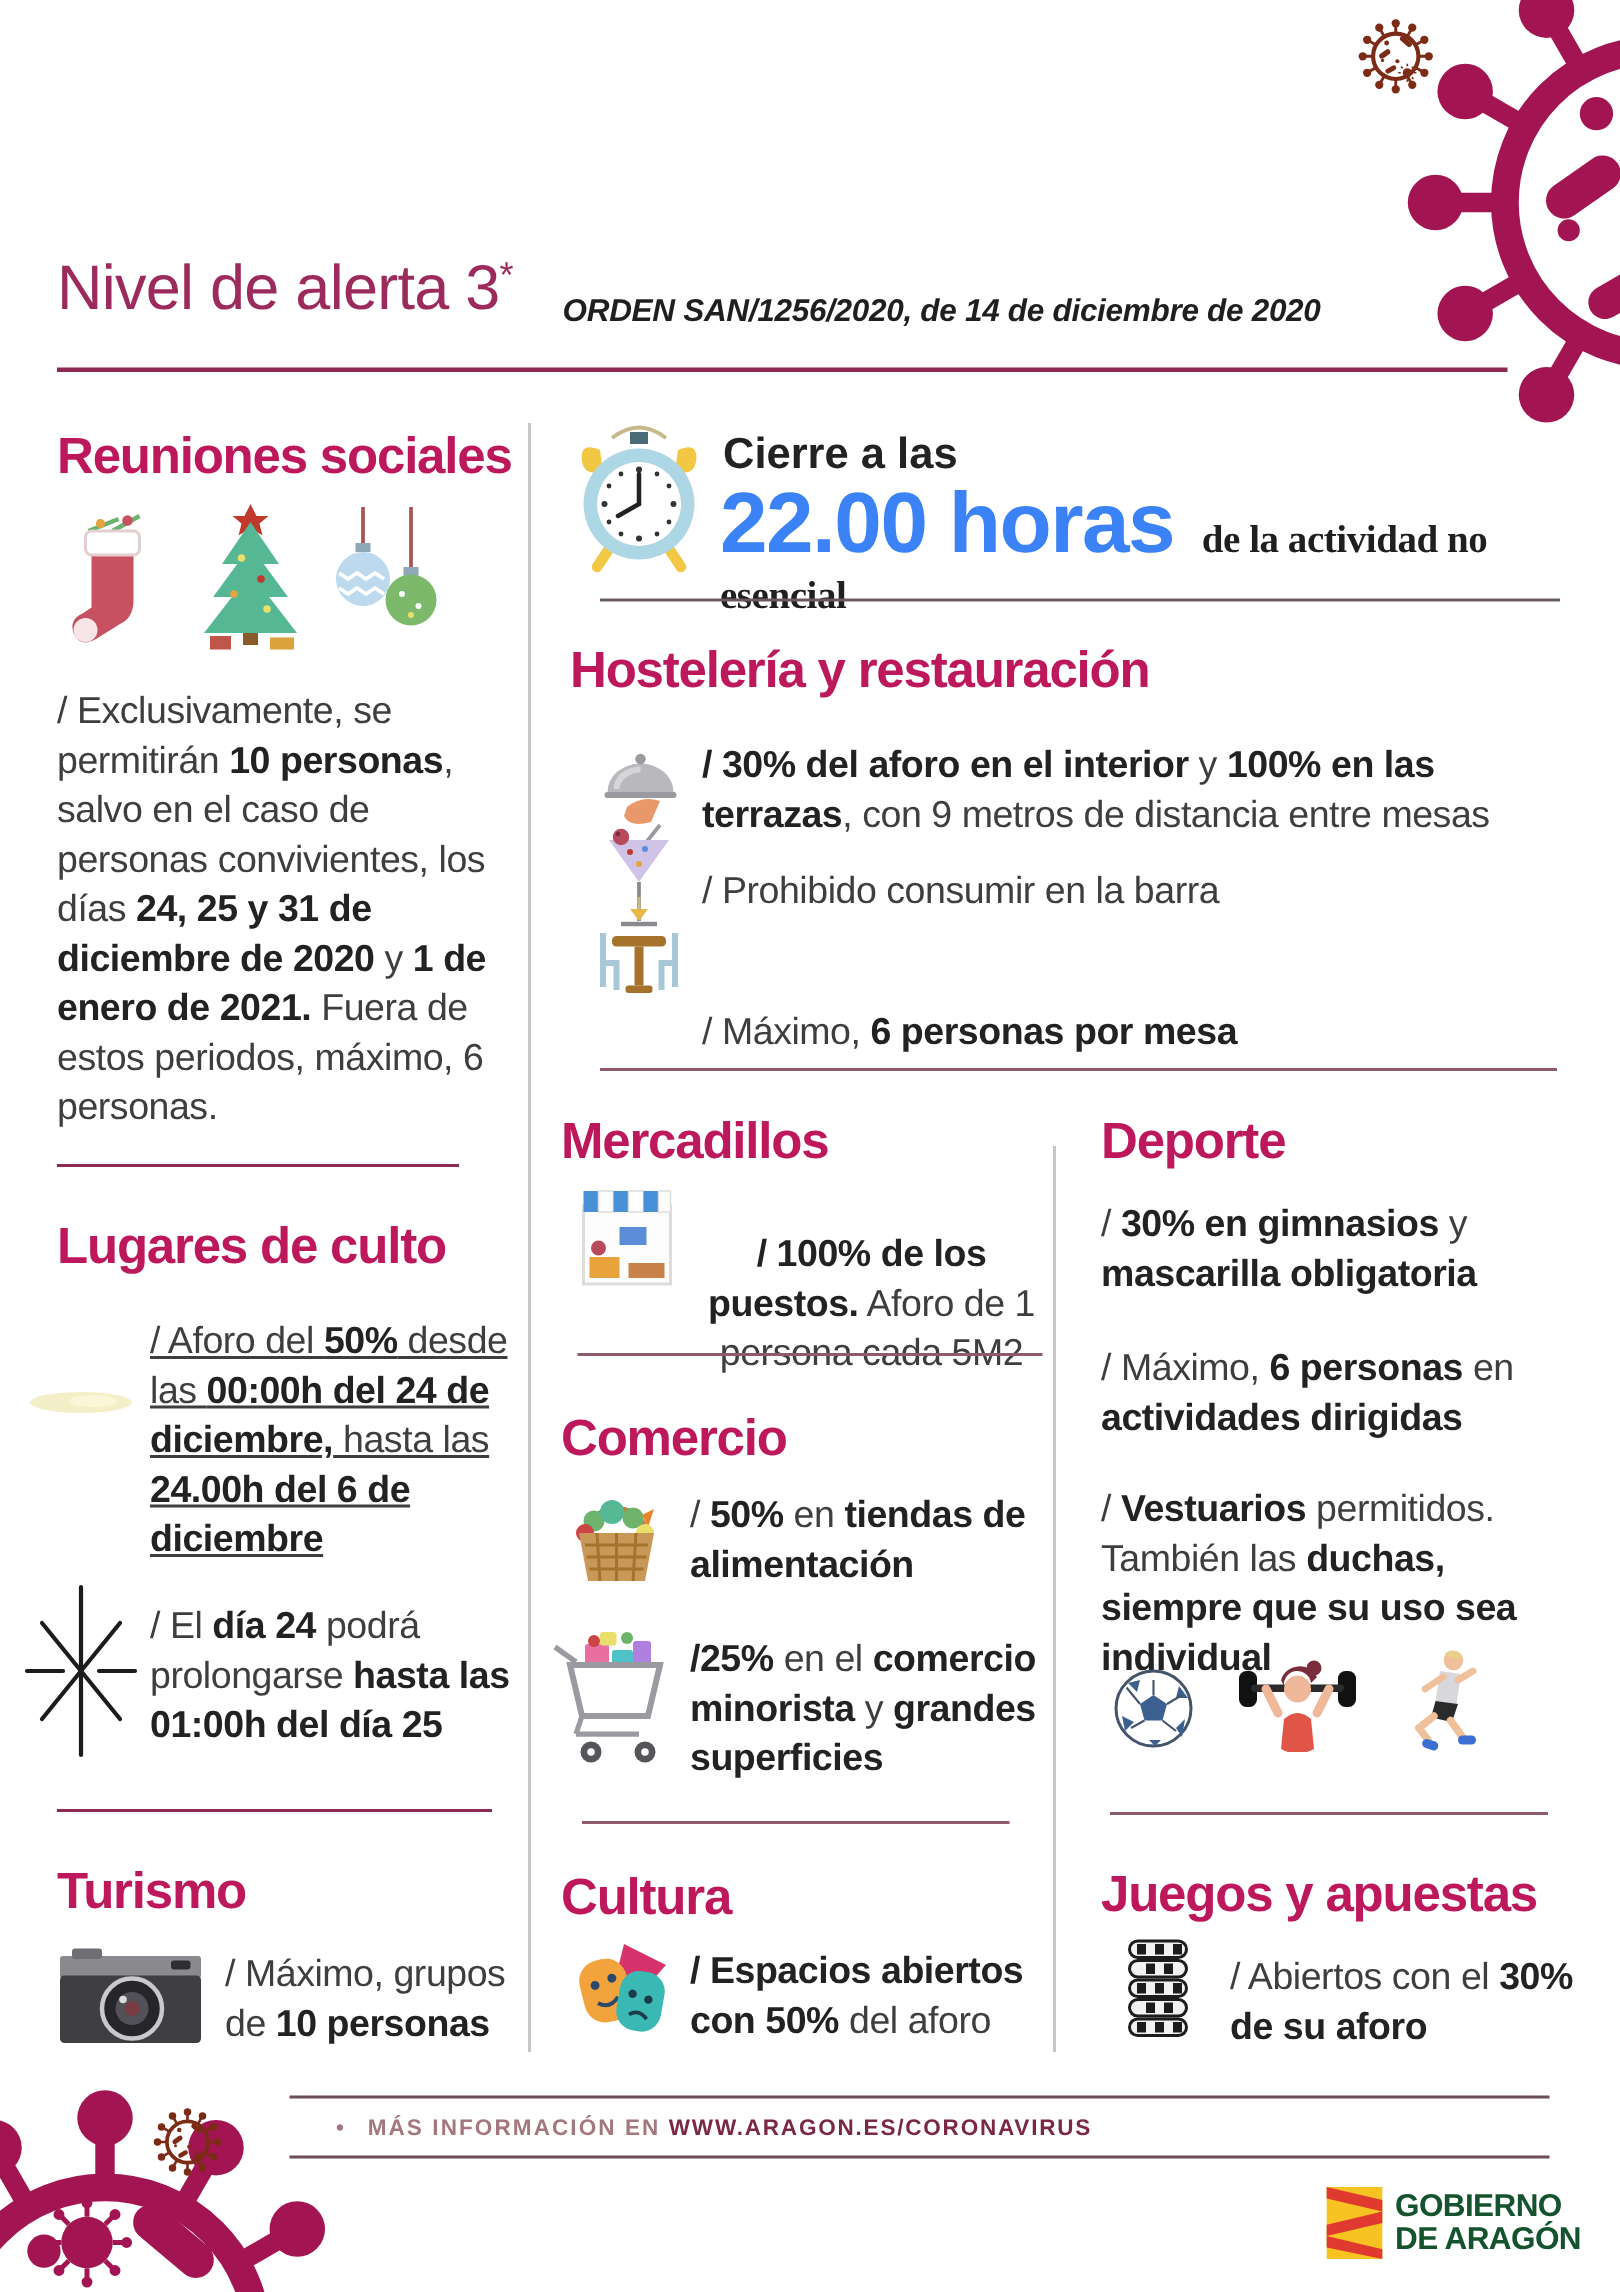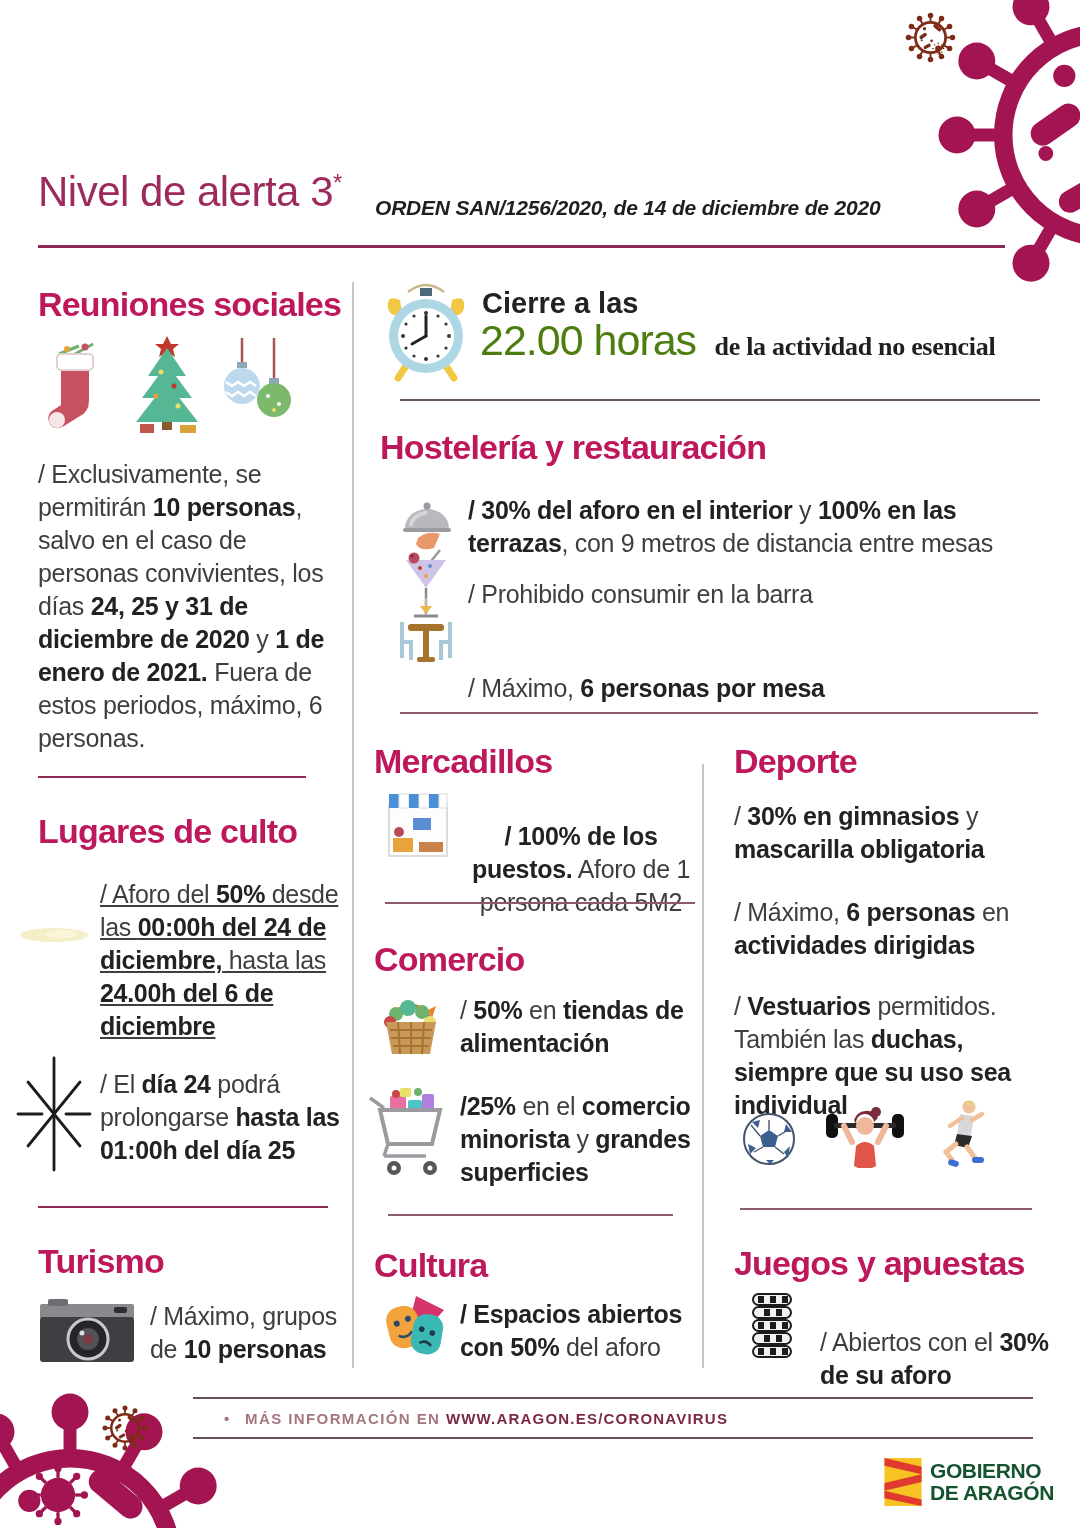--- a/index.html
+++ b/index.html
@@ -8,21 +8,21 @@
   .abs{position:absolute;}
   .title{font-size:46px;line-height:57px;font-weight:500;color:#242424;letter-spacing:-1px;}
   .title .acc{color:#911a4f;font-weight:700;}
   .alert{font-size:42px;font-weight:400;color:#9c2a5d;letter-spacing:-0.5px;}
   .alert sup{font-size:24px;}
   .order{font-size:21px;font-style:italic;font-weight:600;color:#1f1f1f;letter-spacing:-0.2px;}
   .sec{font-size:34px;font-weight:700;color:#be185d;letter-spacing:-0.8px;}
   .txt{font-size:25px;line-height:33px;color:#3e3e3e;letter-spacing:-0.3px;}
   .txt .b{font-weight:700;color:#222222;}
   .cierre-pre{font-size:29px;font-weight:700;color:#222222;}
-  .cierre-time{font-size:43px;font-weight:400;color:#4d7c0f;letter-spacing:-1px;}
+  .cierre-time{font-size:57px;font-weight:700;color:#3b82f6;letter-spacing:-1px;}
   .cierre-post{font-size:26px;font-weight:700;color:#1f1f1f;letter-spacing:-0.3px;}
   .hr{height:3px;background:#8e2a56;}
   .hr2{height:2px;background:#6d5a61;}
   .hr3{height:2px;background:#8d5a6e;}
   .vr{width:2px;background:#c6c6ca;}
   .foot-label{font-size:15px;font-weight:600;color:#a4777f;letter-spacing:1.4px;}
   .foot-url{font-size:15px;font-weight:800;color:#7b2746;letter-spacing:1.2px;}
   .logo-text{font-size:21px;line-height:22px;font-weight:800;color:#14532d;letter-spacing:-0.4px;}
   .virus-maroon{color:#a31552;}
   .virus-dark{color:#7c2b16;}
@@ -428,21 +428,21 @@
         <rect x="34" y="30" width="6" height="7" fill="#1c1c1c"></rect>
       <rect x="5" y="41" width="38" height="11" rx="5.5" fill="#f2f2f2" stroke="#1c1c1c" stroke-width="2"></rect>
       <rect x="16" y="43" width="6" height="7" fill="#1c1c1c"></rect>
         <rect x="28" y="43" width="6" height="7" fill="#1c1c1c"></rect>
       <rect x="5" y="54" width="38" height="11" rx="5.5" fill="#f2f2f2" stroke="#1c1c1c" stroke-width="2"></rect>
       <rect x="10" y="56" width="6" height="7" fill="#1c1c1c"></rect>
         <rect x="22" y="56" width="6" height="7" fill="#1c1c1c"></rect>
         <rect x="34" y="56" width="6" height="7" fill="#1c1c1c"></rect>
     </g>
   </svg>
-  <div class="abs txt" style="left:820px;top:1302px;width:230px;margin-top:24px;"><span>/ Abiertos con el </span><span class="b">30% de su aforo</span></div>
+  <div class="abs txt" style="left:820px;top:1302px;width:230px;"><span>/ Abiertos con el </span><span class="b">30% de su aforo</span></div>
 
   <div class="abs hr2" style="left:193px;top:1397px;width:840px;background:#6d4d58;"></div>
   <div class="abs" style="left:224px;top:1410px;">
     <span class="foot-label">•</span>
     <span class="foot-label" style="margin-left:10px;">MÁS INFORMACIÓN EN </span>
     <span class="foot-url">WWW.ARAGON.ES/CORONAVIRUS</span>
   </div>
   <div class="abs hr2" style="left:193px;top:1437px;width:840px;background:#6d4d58;"></div>
 
   <svg class="abs virus-maroon" style="left:-115px;top:1375px;" width="370" height="370" viewBox="0 0 200 200">

